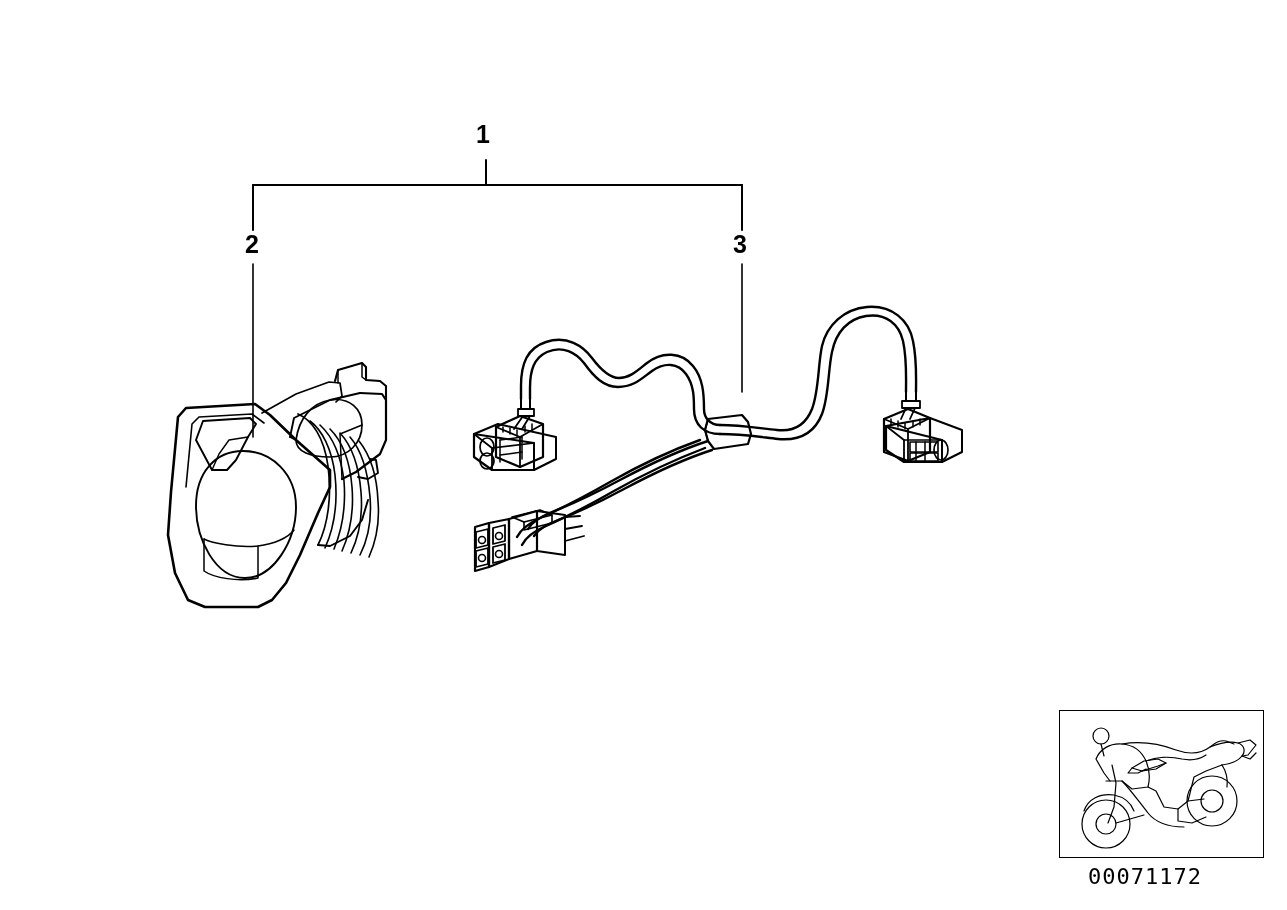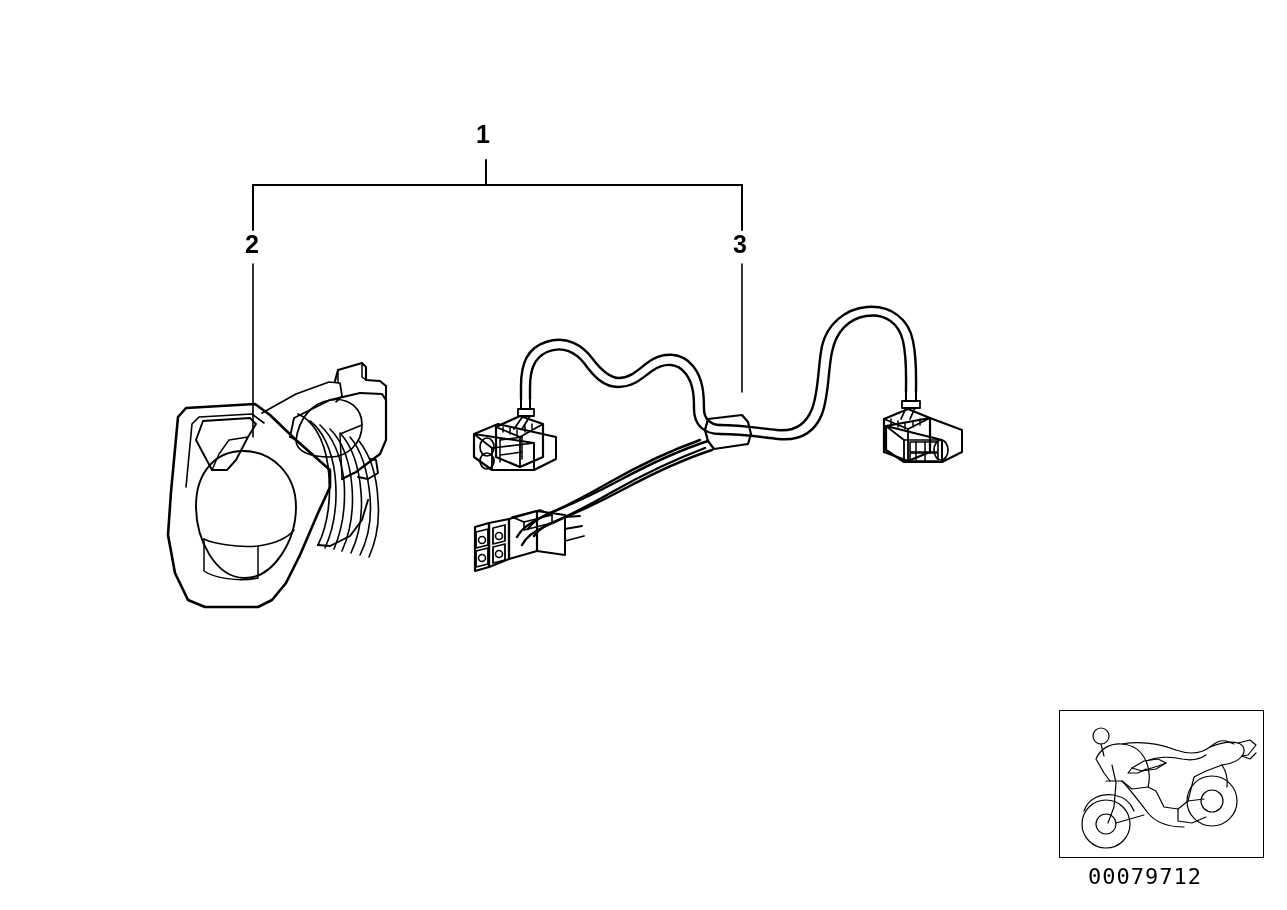--- a/index.html
+++ b/index.html
@@ -283,15 +283,15 @@
         <path d="M56,112 L70,108 L84,104"></path>
 
         <path d="M52,54 L56,72 L54,96 L48,112"></path>
         <path d="M46,70 L50,70"></path>
 
         <path d="M128,90 L144,88"></path>
       </g>
     </svg>
   </div>
 
-  <div id="diagram-number">00079712</div>
+  <div id="diagram-number">00071172</div>
 
 </div>
 
 </body></html>

